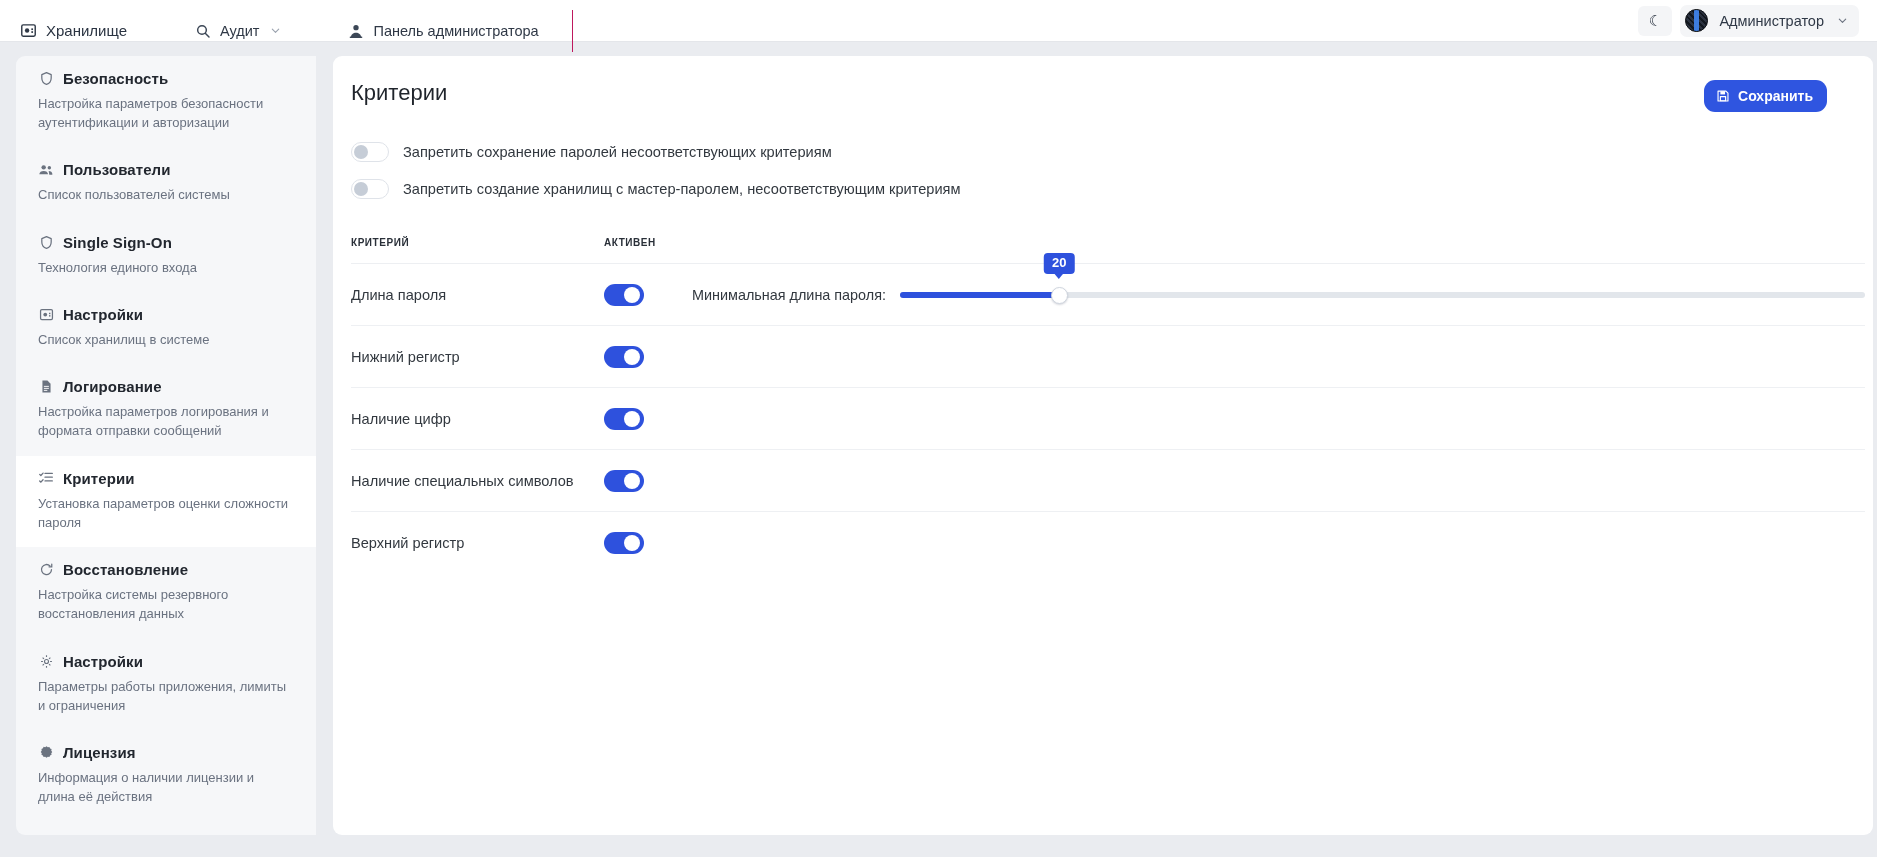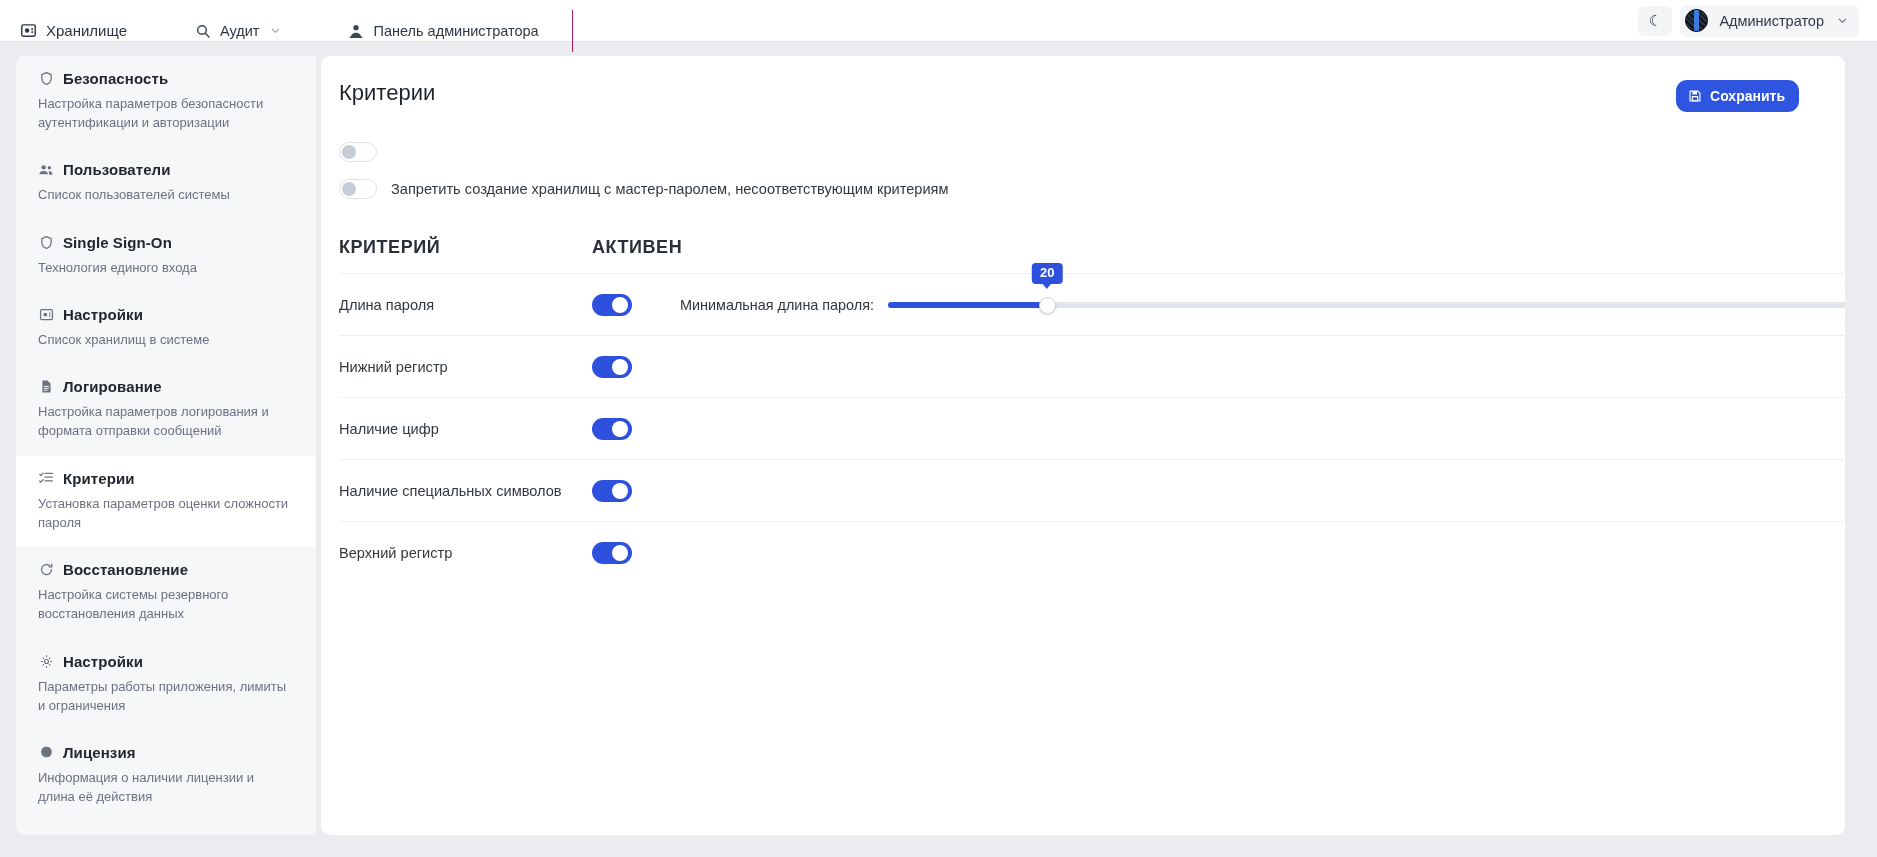--- a/index.html
+++ b/index.html
@@ -82,23 +82,23 @@
       linear-gradient(90deg, transparent 40%, #3d7de0 40%, #3d7de0 60%, transparent 60%),
       repeating-linear-gradient(45deg, #2b3240 0 2px, #11161e 2px 4px);
   }
 
   
   .shell {
     position: absolute;
     top: 42px; left: 0;
     width: 1877px;
     height: 815px;
-    padding: 14px 32px 22px 16px;
-    display: flex;
-    gap: 5px;
+    padding: 14px 4px 22px 16px;
+    display: flex;
+    gap: 17px;
   }
 
   
   .sidebar {
     width: 300px;
     flex: 0 0 300px;
     background: #f6f7f9;
     border-radius: 9px 0 0 9px;
     overflow: hidden;
   }
@@ -207,21 +207,21 @@
 
   
   .crit-table {
     margin-top: 34px;
     width: 1516px;
     padding-left: 2px;
   }
   .crit-head {
     display: flex;
     align-items: center;
-    font-size: 18px;
+    font-size: 10px;
     font-weight: 700;
     letter-spacing: 0.55px;
     color: #2a3039;
     padding-bottom: 15px;
     border-bottom: 1px solid #edeff2;
     justify-content: space-between;
   }
   .col-crit { width: 253px; flex: 0 0 253px; }
   .col-act  { flex: 1 1 auto; }
 
@@ -504,20 +504,21 @@
           </span>
           <span>Сохранить</span>
         </button>
       </div>
 
       <div class="opt-list">
         <div class="opt-row">
           <div class="switch off">
               <span class="knob"></span>
             </div>
+          <span class="opt-label">Запретить сохранение паролей несоответствующих критериям</span>
         </div>
         <div class="opt-row">
           <div class="switch off">
               <span class="knob"></span>
             </div>
           <span class="opt-label">Запретить создание хранилищ с мастер-паролем, несоответствующим критериям</span>
         </div>
       </div>
 
       <div class="crit-table">

